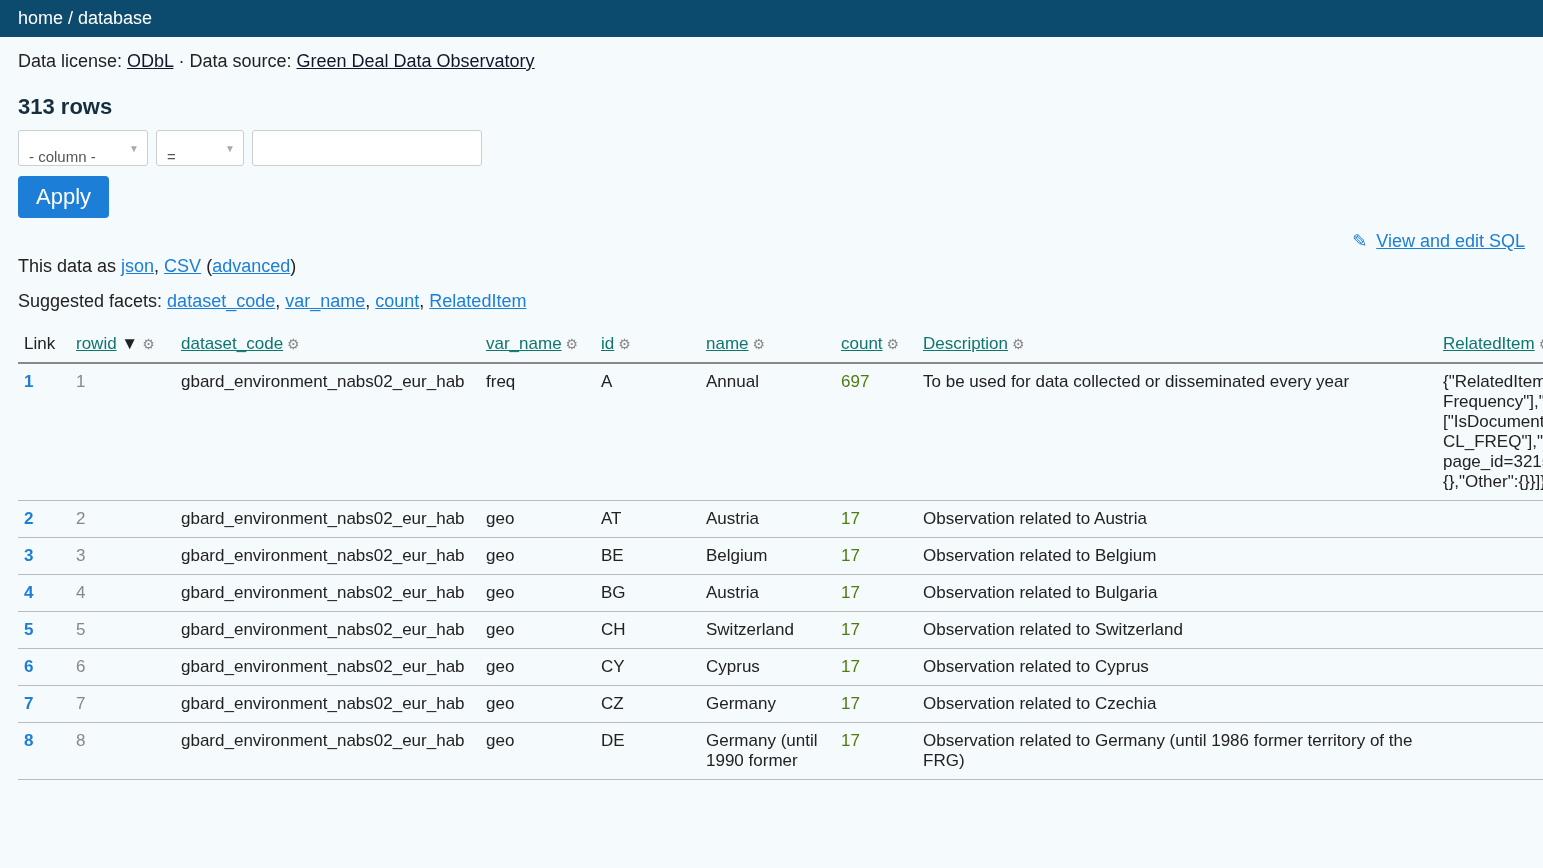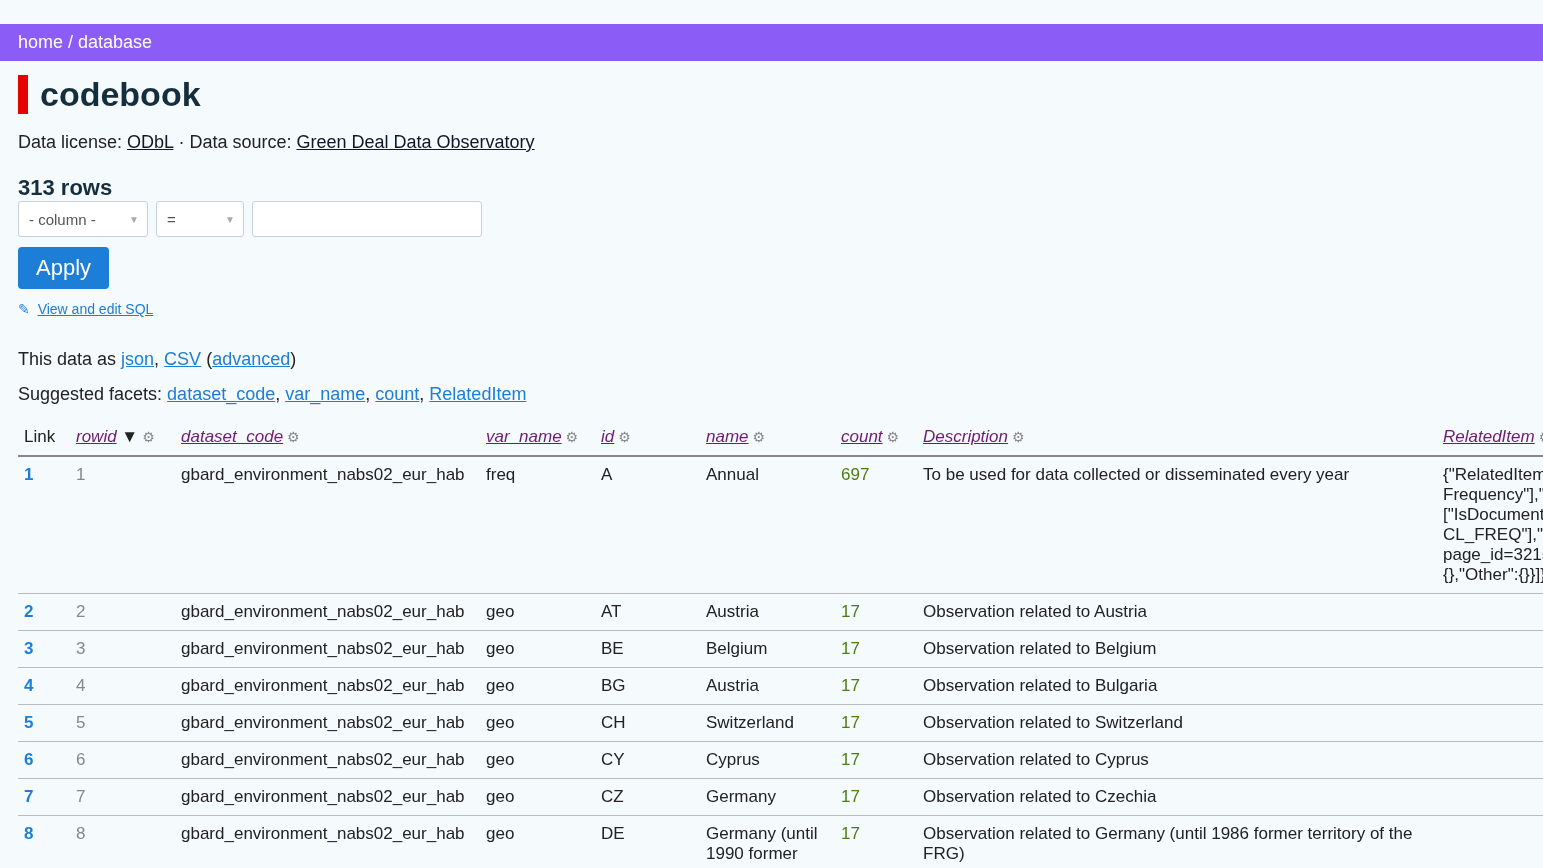--- a/index.html
+++ b/index.html
@@ -1,55 +1,54 @@
 <!DOCTYPE html>
 <html><head>
 <meta charset="utf-8">
 <style>
 * { box-sizing: border-box; margin: 0; padding: 0; }
 body { font-family: -apple-system, BlinkMacSystemFont, "Segoe UI", Helvetica, Arial, sans-serif; font-size: 17px; color: #222; background: #f5fafc; }
-.header-bar { background: #8b5cf6; color: #fff; padding: 8px 18px; font-size: 18px; margin-top: 24px; }
+.header-bar { background: #0c4a6e; color: #fff; padding: 8px 18px; font-size: 18px; }
 .header-bar a { color: #fff; text-decoration: none; }
 .content { padding: 14px 18px 40px; }
 h1.page-title { font-size: 34px; font-weight: 700; border-left: 10px solid #e60000; padding-left: 12px; margin-bottom: 18px; color: #152e3e; }
 .license-line { font-size: 18px; margin-bottom: 22px; color: #222; }
 .license-line a { color: #0f172a; text-decoration: underline; }
-.row-count { font-size: 22px; font-weight: 700; color: #152e3e; }
+.row-count { font-size: 22px; font-weight: 700; color: #152e3e; margin-bottom: 10px; }
 .filter-row { display: flex; gap: 8px; margin-bottom: 10px; }
-.select-wrap { position: relative; display: inline-flex; align-items: center; border: 1px solid #c8d0d6; background: #fff; border-radius: 3px; height: 36px; padding: 0 28px 0 10px; font-size: 15px; color: #555; cursor: pointer; }
+.select-wrap { position: relative; display: inline-flex; align-items: flex-end; border: 1px solid #c8d0d6; background: #fff; border-radius: 3px; height: 36px; padding: 0 28px 0 10px; font-size: 15px; color: #555; cursor: pointer; }
 .select-wrap.col { width: 130px; }
 .select-wrap.op { width: 88px; }
 .select-wrap .caret { position: absolute; right: 8px; top: 50%; transform: translateY(-50%); font-size: 10px; color: #aaa; }
 .text-input { border: 1px solid #c8d0d6; background: #fff; border-radius: 3px; height: 36px; width: 230px; padding: 0 10px; font-size: 15px; }
 .apply-btn { display: inline-block; background: #1c7ed6; color: #fff; border: none; border-radius: 4px; padding: 8px 18px; font-size: 22px; cursor: pointer; margin-bottom: 12px; }
-.sql-link-line { margin-bottom: 32px; font-size: 14px; }
+.sql-link-line { margin-bottom: 4px; font-size: 18px; text-align: right; }
 .sql-link-line .pencil { color: #1c7ed6; margin-right: 4px; }
 .sql-link-line a { color: #1c7ed6; text-decoration: underline; }
 .data-as-line, .facets-line { font-size: 18px; margin-bottom: 14px; color: #222; }
 .data-as-line a, .facets-line a { color: #1c7ed6; text-decoration: underline; }
 table.data { border-collapse: collapse; width: 100%; table-layout: fixed; margin-top: 8px; }
 table.data th, table.data td { text-align: left; padding: 8px 6px; vertical-align: top; font-size: 17px; border-bottom: 1px solid #bbb; }
 table.data thead th { border-bottom: 2px solid #888; font-weight: 400; color: #222; white-space: nowrap; }
-table.data thead th a.sortcol { color: #701a75; text-decoration: underline; font-weight: 400; font-style: italic; }
+table.data thead th a.sortcol { color: #0f766e; text-decoration: underline; font-weight: 400; }
 .gear { display: inline-block; margin-left: 4px; color: #888; font-size: 14px; }
 .link-cell a { color: #1c7ed6; text-decoration: none; font-weight: 700; }
 .rowid-cell { color: #888; }
 .count-cell { color: #4d7c0f; }
 .sort-arrow { color: #222; font-weight: 700; }
 </style>
 </head>
 <body>
 
 <div class="header-bar">
   <a href="#">home</a><span> / </span><a href="#">database</a>
 </div>
 
 <div class="content">
 
-  <h1 class="page-title">codebook</h1>
 
   <p class="license-line">
     <span>Data license: </span><a href="#">ODbL</a><span> · </span><span>Data source: </span><a href="#">Green Deal Data Observatory</a>
   </p>
 
   <h3 class="row-count">313 rows</h3>
 
   <div class="filter-row">
     <div class="select-wrap col">
       <span>- column -</span>

